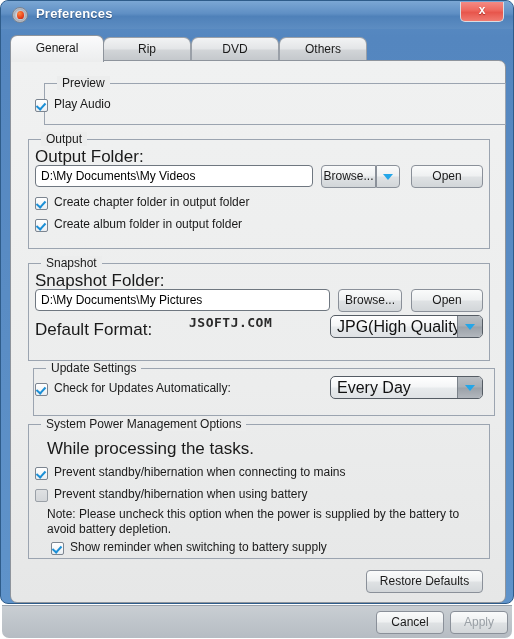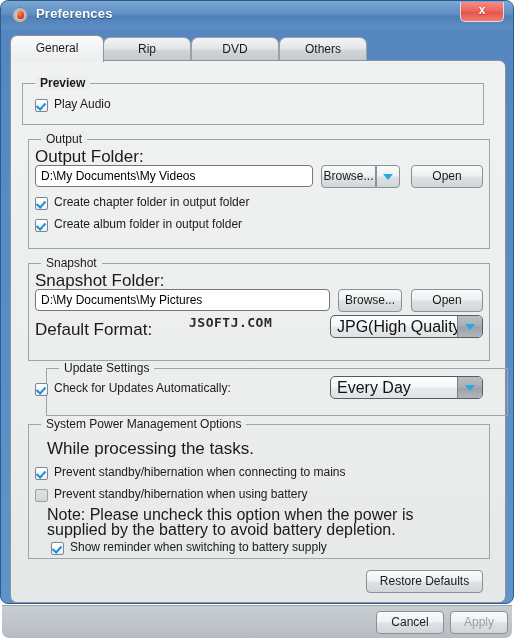--- a/index.html
+++ b/index.html
@@ -163,21 +163,21 @@
 
   
   .lbl {
     position: absolute;
     font-size: 17px;
     color: #1a1a1a;
     white-space: nowrap;
   }
   .note {
     position: absolute;
-    font-size: 16px;
+    font-size: 12px;
     color: #1a1a1a;
     line-height: 15px;
   }
 
   
   .cb {
     position: absolute;
     width: 13px; height: 13px;
     box-sizing: border-box;
     border: 1px solid #7c8590;
@@ -319,21 +319,21 @@
 
   <div class="tabstrip">
     <div class="tab active" style="left:0px; width:94px;">General</div>
     <div class="tab" style="left:93px; width:88px;">Rip</div>
     <div class="tab" style="left:181px; width:88px;">DVD</div>
     <div class="tab" style="left:269px; width:88px;">Others</div>
   </div>
 
   <div class="panel">
 
-    <div class="group" style="left:11px; top:22px; width:462px; height:42px;font-weight:bold;">
+    <div class="group" style="left:33px; top:22px; width:462px; height:42px;">
       <div class="group-title">Preview</div>
     </div>
     <div class="cb checked" style="left:24px; top:38px;"></div>
     <div class="cb-label" style="left:43px; top:36px;">Play Audio</div>
 
     <div class="group" style="left:17px; top:78px; width:462px; height:110px;">
       <div class="group-title">Output</div>
     </div>
     <div class="lbl" style="left:24px; top:86px;">Output Folder:</div>
     <input class="tinput" style="left: 24px; top: 104px; width: 278px;" value="D:\My Documents\My Videos">
@@ -359,21 +359,21 @@
 
     <div class="lbl" style="left:24px; top:259px;">Default Format:</div>
     <div class="watermark" style="left:178px; top:254px;">JSOFTJ.COM</div>
     <div class="combo" style="left:319px; top:254px; width:153px;">
       <span class="combo-text">JPG(High Quality)</span>
       <span class="combo-btn">
         <span class="tri"></span>
       </span>
     </div>
 
-    <div class="group" style="left:35px; top:307px; width:462px; height:48px;">
+    <div class="group" style="left:22px; top:307px; width:462px; height:48px;">
       <div class="group-title">Update Settings</div>
     </div>
     <div class="cb checked" style="left:24px; top:322px;"></div>
     <div class="cb-label" style="left:43px; top:320px;">Check for Updates Automatically:</div>
     <div class="combo" style="left:319px; top:315px; width:153px;">
       <span class="combo-text">Every Day</span>
       <span class="combo-btn">
         <span class="tri"></span>
       </span>
     </div>

